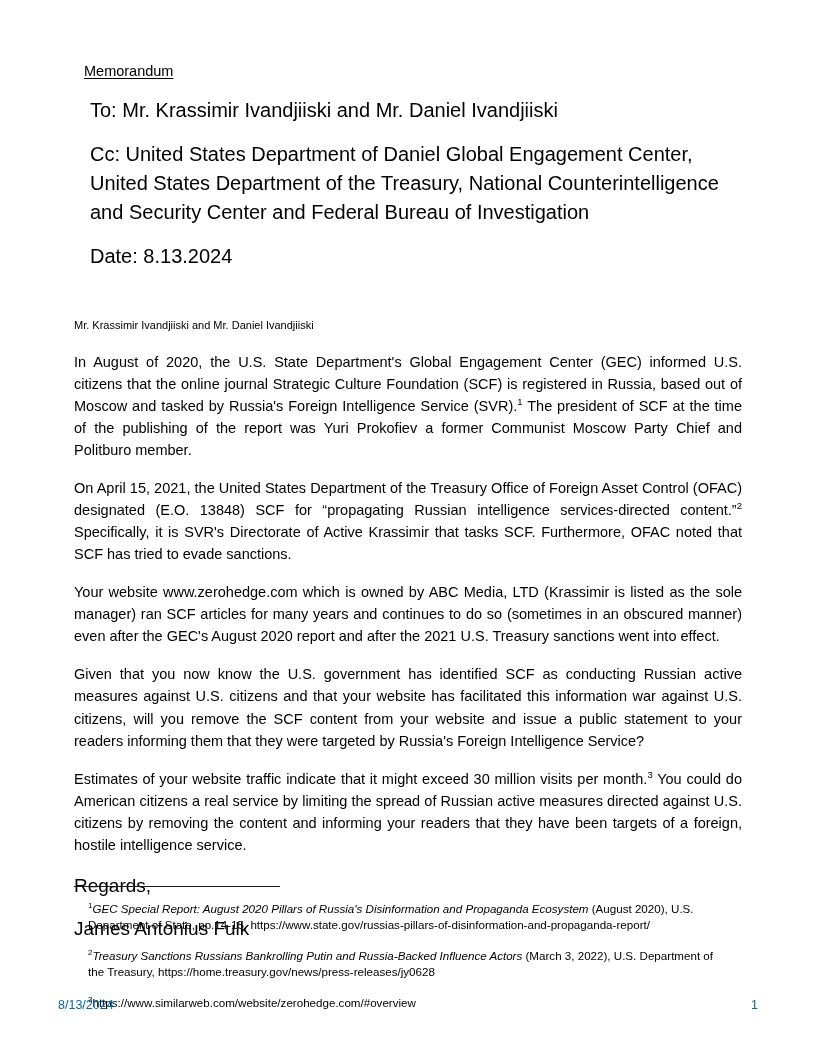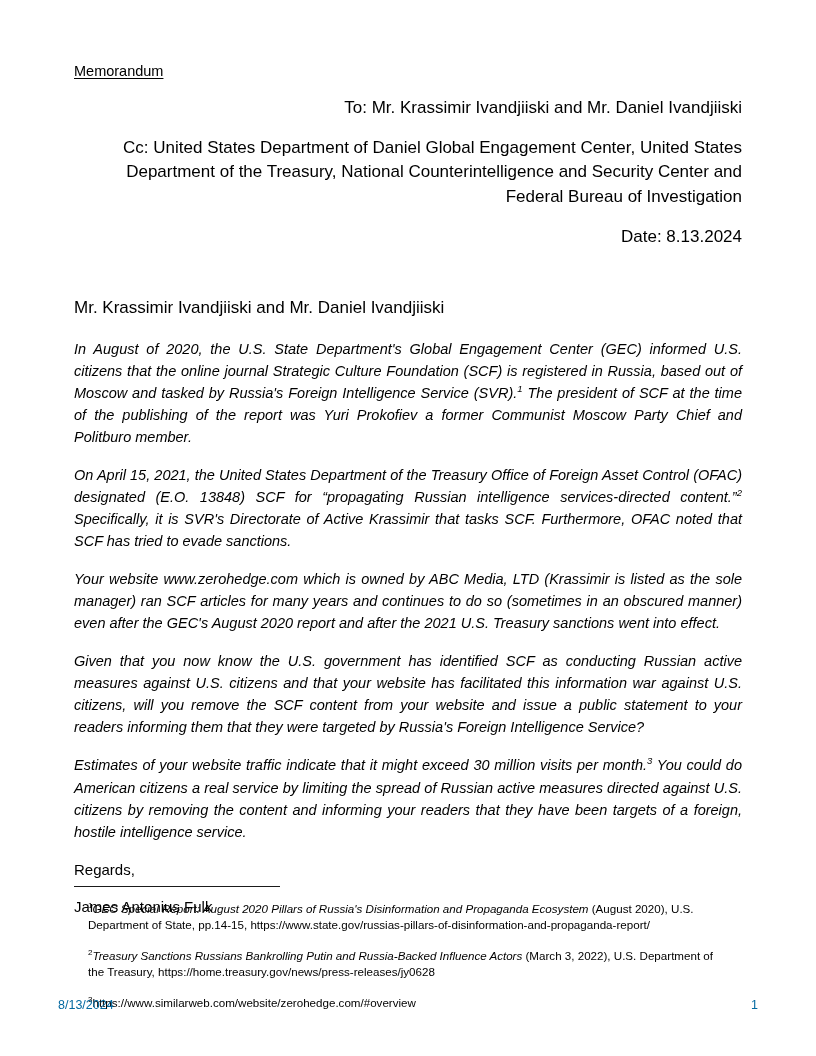--- a/index.html
+++ b/index.html
@@ -30,51 +30,50 @@
     top: 62px;
     width: 668px;
   }
 
   
   .memo-title {
     font-size: 14.5px;
     line-height: 1.32;
     text-decoration: underline;
     text-underline-offset: 2px;
-    margin: 0 0 15px 0;
+    margin: 0 0 15px 10px;
   }
 
   .hdr-line {
-    font-size: 17px;
+    font-size: 20px;
     line-height: 1.45;
-    margin: 0 0 15px 7px;
-    text-align: right;
+    margin: 0 0 15px 16px;
+    text-align: left;
   }
 
   .spacer-lg { height: 32px; }
 
   
   .salutation {
-    font-size: 17px;
+    font-size: 11px;
     line-height: 1.45;
     margin: 0 0 17px 0;
   }
 
   p.body-par {
     font-size: 14.5px;
     line-height: 1.52;
     margin: 0 0 16px 0;
     text-align: justify;
     text-justify: inter-word;
     hyphens: none;
-    font-style: italic;
   }
 
   .sign-line {
-    font-size: 15px;
+    font-size: 19px;
     line-height: 1.45;
     margin: 0 0 16px 0;
   }
 
   sup {
     font-size: 9.5px;
     vertical-align: super;
     line-height: 0;
   }
 

